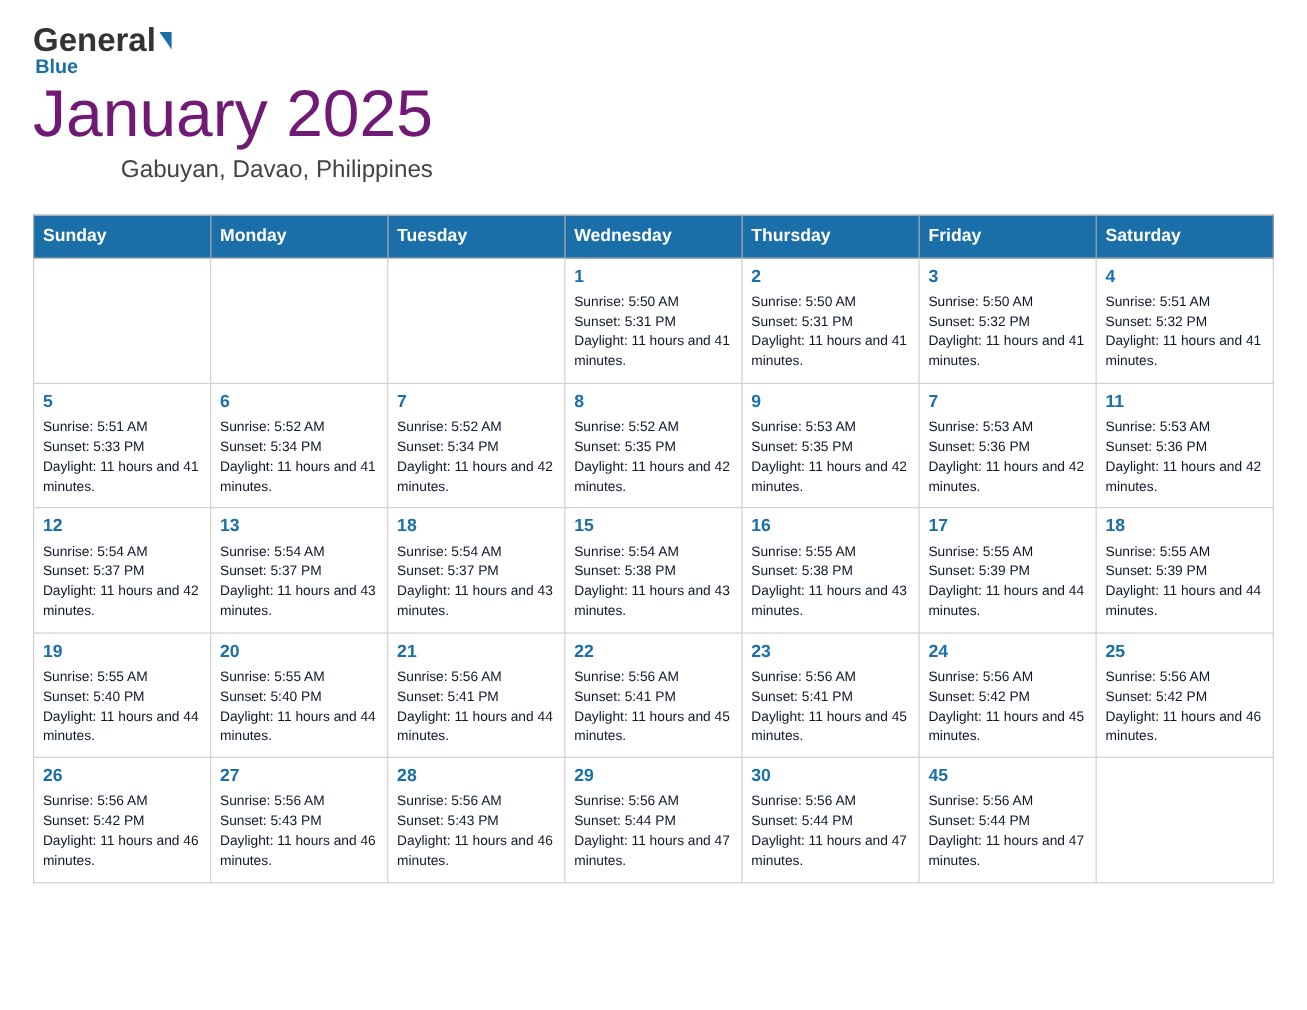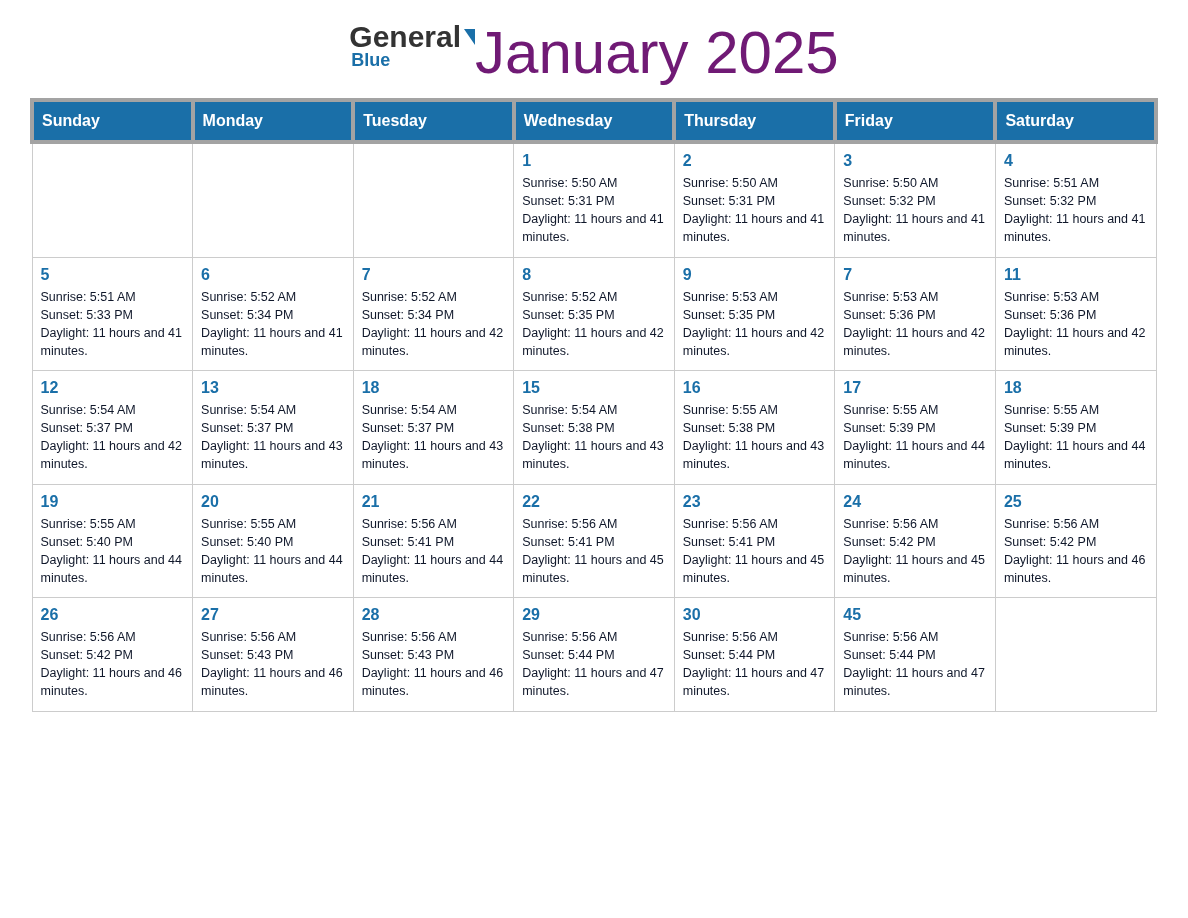--- a/index.html
+++ b/index.html
@@ -5,23 +5,24 @@
     * { box-sizing: border-box; margin: 0; padding: 0; }
     body {
       font-family: Arial, sans-serif;
       background: #fff;
       padding: 20px 30px;
       width: 1188px;
       min-height: 918px;
     }
     .header {
       display: flex;
-      justify-content: center;
+      justify-content: space-between;
       align-items: flex-start;
-      margin-bottom: 12px;
+      margin-bottom: 28px;
+      flex-direction: column;
     }
     .title-section {
       text-align: right;
     }
     .title-section h1 {
       font-size: 60px;
       font-weight: normal;
       color: #701a75;
       line-height: 1.1;
     }
@@ -36,21 +37,21 @@
       border-collapse: collapse;
       border: 1px solid #999;
     }
     .calendar thead tr th {
       background-color: #1a6fa8;
       color: #fff;
       font-size: 16px;
       font-weight: bold;
       padding: 10px 8px;
       text-align: left;
-      border: 4px solid #a3a3a3;
+      border: 1px solid #a3a3a3;
     }
     .calendar tbody tr td {
       vertical-align: top;
       padding: 8px 8px 10px 8px;
       border: 1px solid #ccc;
       font-size: 13px;
       color: #222;
       width: 14.28%;
       min-height: 90px;
     }
@@ -112,20 +113,21 @@
     <div class="logo-text-wrapper">
       <div class="logo-top-line">
         <span class="word-general">General</span>
           <span class="triangle-down"></span>
       </div>
       <div class="logo-bottom-line">Blue</div>
     </div>
   </div>
   <div class="title-section">
     <h1>January 2025</h1>
+    <h2>Gabuyan, Davao, Philippines</h2>
   </div>
 </div>
 
 <table class="calendar">
   <thead>
     <tr>
     <th>Sunday</th>
         <th>Monday</th>
         <th>Tuesday</th>
         <th>Wednesday</th>

